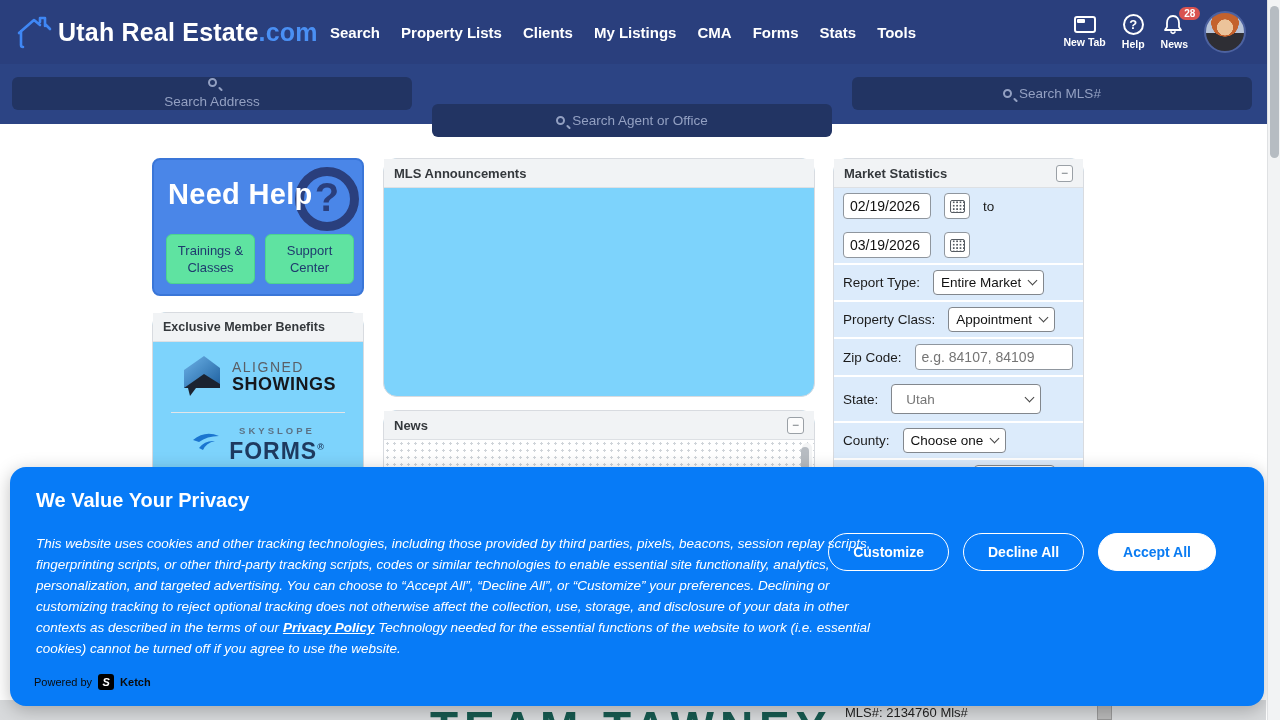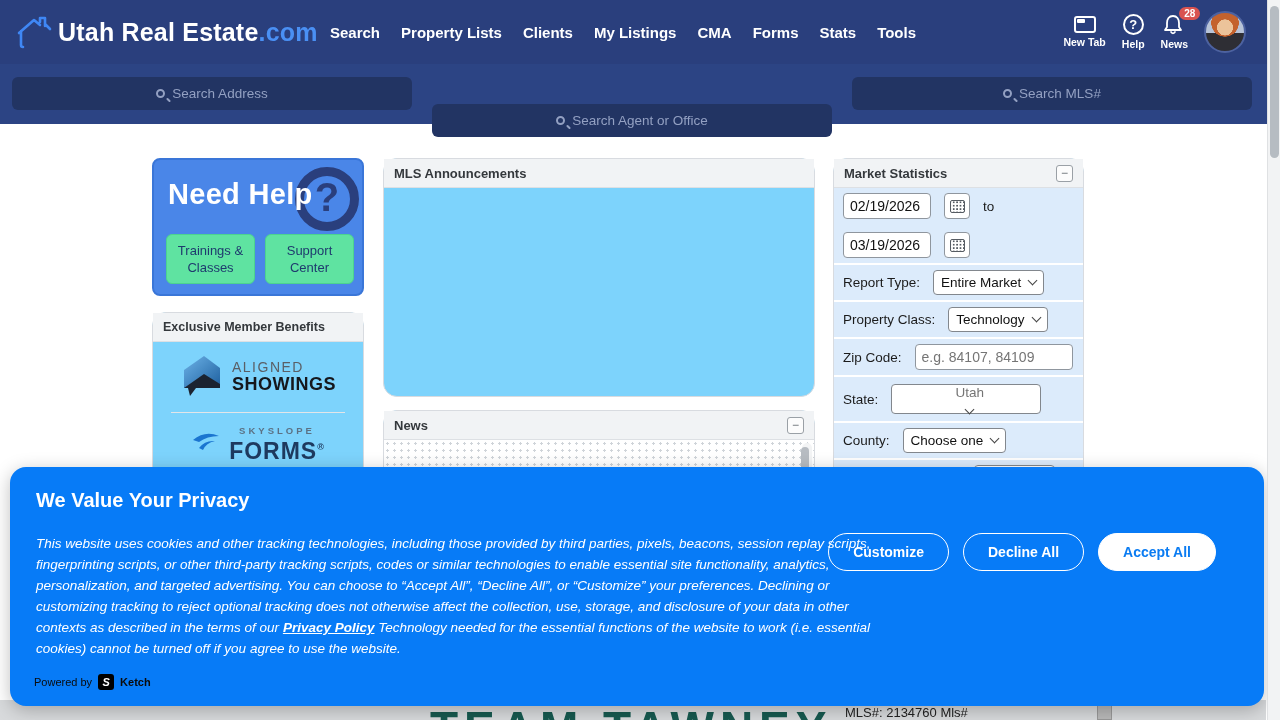--- a/index.html
+++ b/index.html
@@ -83,21 +83,21 @@
   .ms-blue { background:#dcebfb; }
   .ms-row { padding:5px 9px; border-bottom:2px solid #ffffff; display:flex; align-items:center; flex-wrap:wrap; gap:13px; font-size:13.5px; color:#1b1b1b; }
   .ms-row label { font-size:13.5px; color:#1b1b1b; }
   .tb { height:26px; border:1px solid #8f969e; border-radius:4px; background:#fff; font-size:14px; color:#111; padding:0 6px; font-family:"Liberation Sans",sans-serif; }
   .tb-date { width:88px; }
   .cal-btn { width:26px; height:26px; border:1px solid #8f969e; border-radius:4px; background:#fff; display:flex; align-items:center; justify-content:center; cursor:pointer; }
   .cal-ic { width:15px; height:13px; border:1.5px solid #565c63; border-radius:2px;
       background-image:radial-gradient(#565c63 0.8px, transparent 1px); background-size:3.4px 3.4px; background-position:1px 3px; }
   .sel { display:inline-flex; align-items:center; justify-content:space-between; gap:8px; height:25px; background:#fff; border:1px solid #82878d; border-radius:4px; padding:0 7px; font-size:13.5px; color:#111; cursor:pointer; }
   .chev { width:7px; height:7px; border-right:1.6px solid #444; border-bottom:1.6px solid #444; transform:rotate(45deg); margin-top:-4px; }
-  .sel-state { width:150px; height:30px; color:#757575; padding-left:14px;flex-direction:column; }
+  .sel-state { width:150px; height:30px; color:#757575; padding-left:14px; }
   .ms-white { padding:9px 11px 4px 11px; background:#fff; }
   .ms-sec-title { font-size:13.5px; font-weight:700; color:#3f4e7d; }
   .stat-row { display:flex; justify-content:space-between; padding:10px 4px 2px 6px; font-size:13.5px; color:#141414; }
 
   
   .bottom-strip { position:absolute; left:0; top:700px; width:1266px; height:20px; background:#d8dadc; z-index:1; }
   .teal-peek { position:absolute; left:430px; top:5px; height:15px; overflow:hidden; }
   .teal-peek span { font-size:46px; font-weight:800; color:#175a50; letter-spacing:6px; line-height:46px; white-space:nowrap; }
   .mls-peek { position:absolute; left:845px; top:5px; height:15px; overflow:hidden; font-size:13px; color:#222; }
   .strip-scroll { position:absolute; left:1097px; top:3px; width:15px; height:17px; background:#b9b9b9; border:1px solid #999; }
@@ -161,21 +161,21 @@
           </svg>
           <span class="news-badge">28</span>
         </span>
         <span class="util-label">News</span>
       </div>
       <div class="avatar"></div>
     </div>
   </div>
 
   <div class="search-row">
-    <div class="search-box" style="left:12px;">
+    <div class="search-box" style="left:12px;flex-direction:column;">
       <span class="lens"></span>
       <span class="ph">Search Address</span>
     </div>
     <div class="search-box" style="left:432px;margin-top:27px;">
       <span class="lens"></span>
       <span class="ph">Search Agent or Office</span>
     </div>
     <div class="search-box" style="left:852px;">
       <span class="lens"></span>
       <span class="ph">Search MLS#</span>
@@ -267,21 +267,21 @@
       <div class="ms-row">
         <label>Report Type:</label>
         <span class="sel">
             <span>Entire Market</span>
             <span class="chev"></span>
           </span>
       </div>
       <div class="ms-row">
         <label>Property Class:</label>
         <span class="sel">
-            <span>Technology</span>
+            <span>Appointment</span>
             <span class="chev"></span>
           </span>
       </div>
       <div class="ms-row">
         <label>Zip Code:</label>
         <input class="tb" style="width: 158px;" placeholder="e.g. 84107, 84109">
       </div>
       <div class="ms-row" style="padding-top:7px;padding-bottom:7px;">
         <label>State:</label>
         <span class="sel sel-state">

